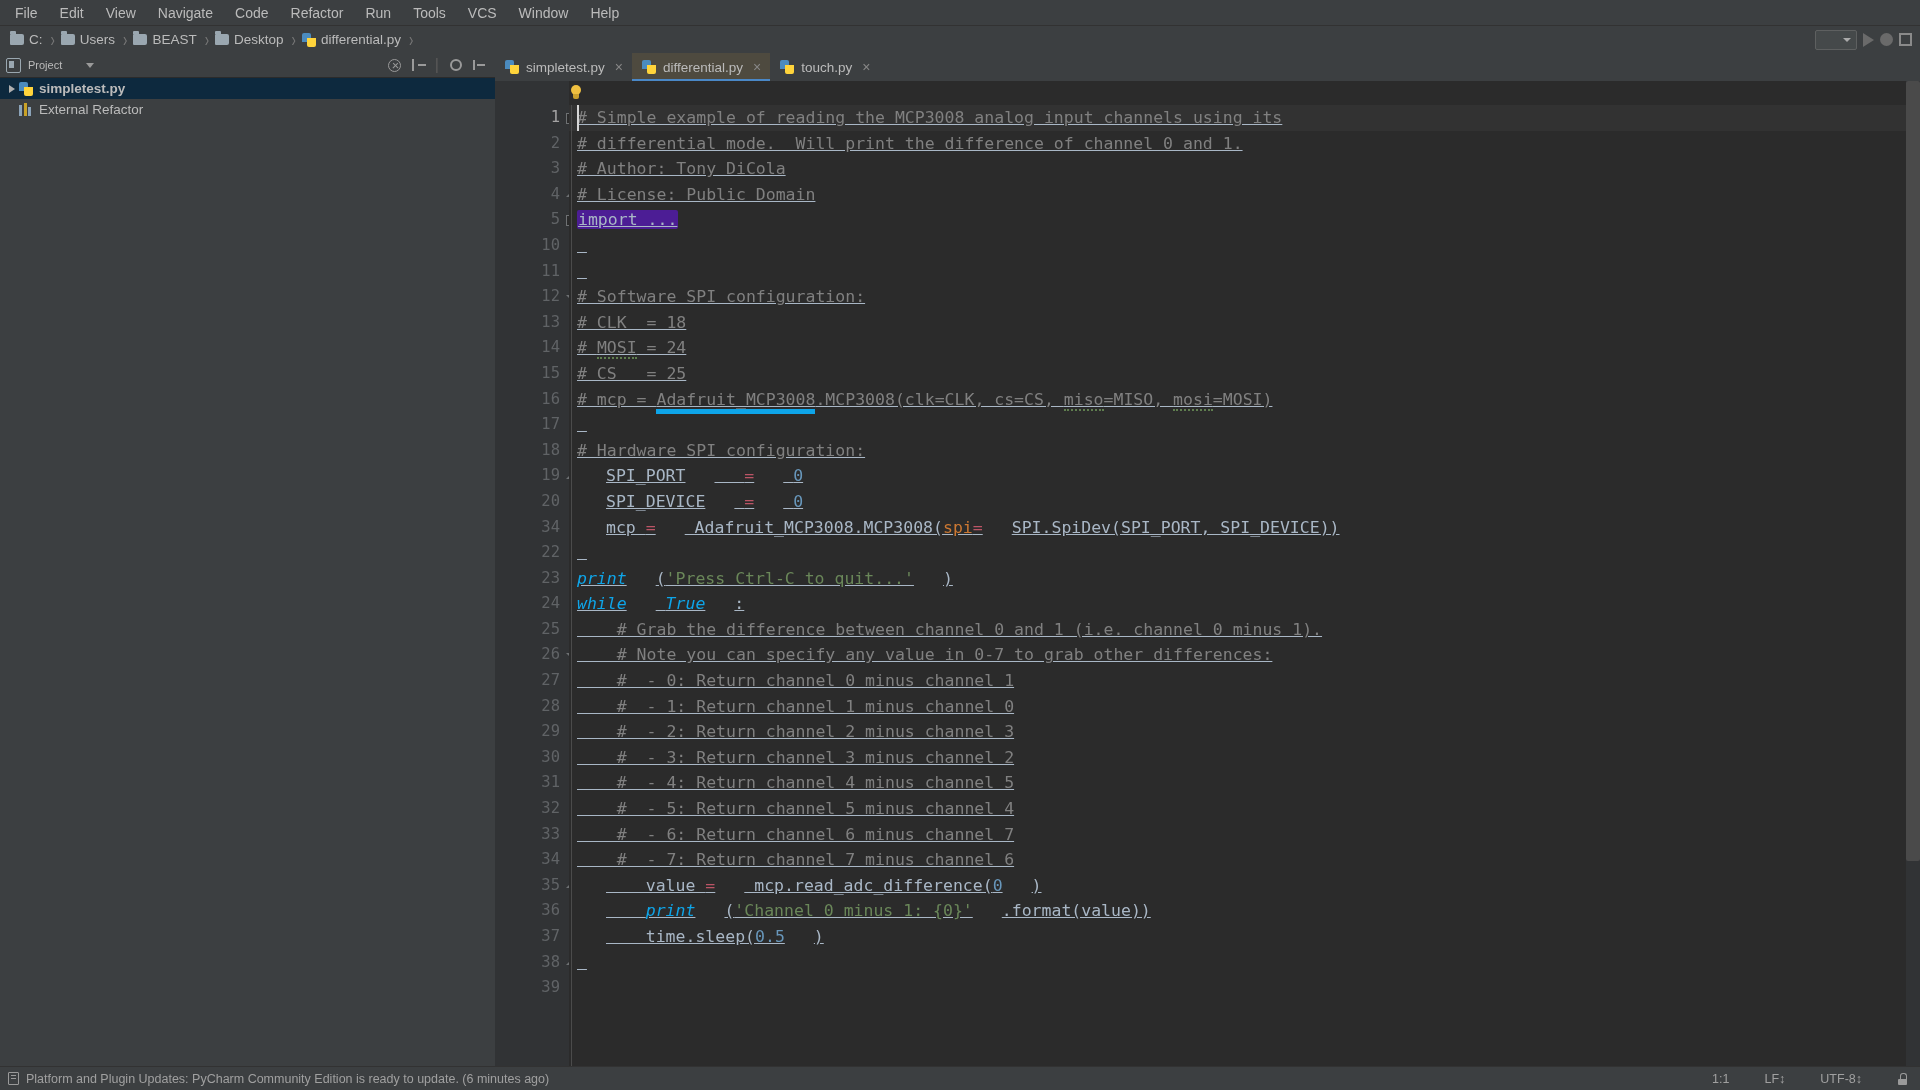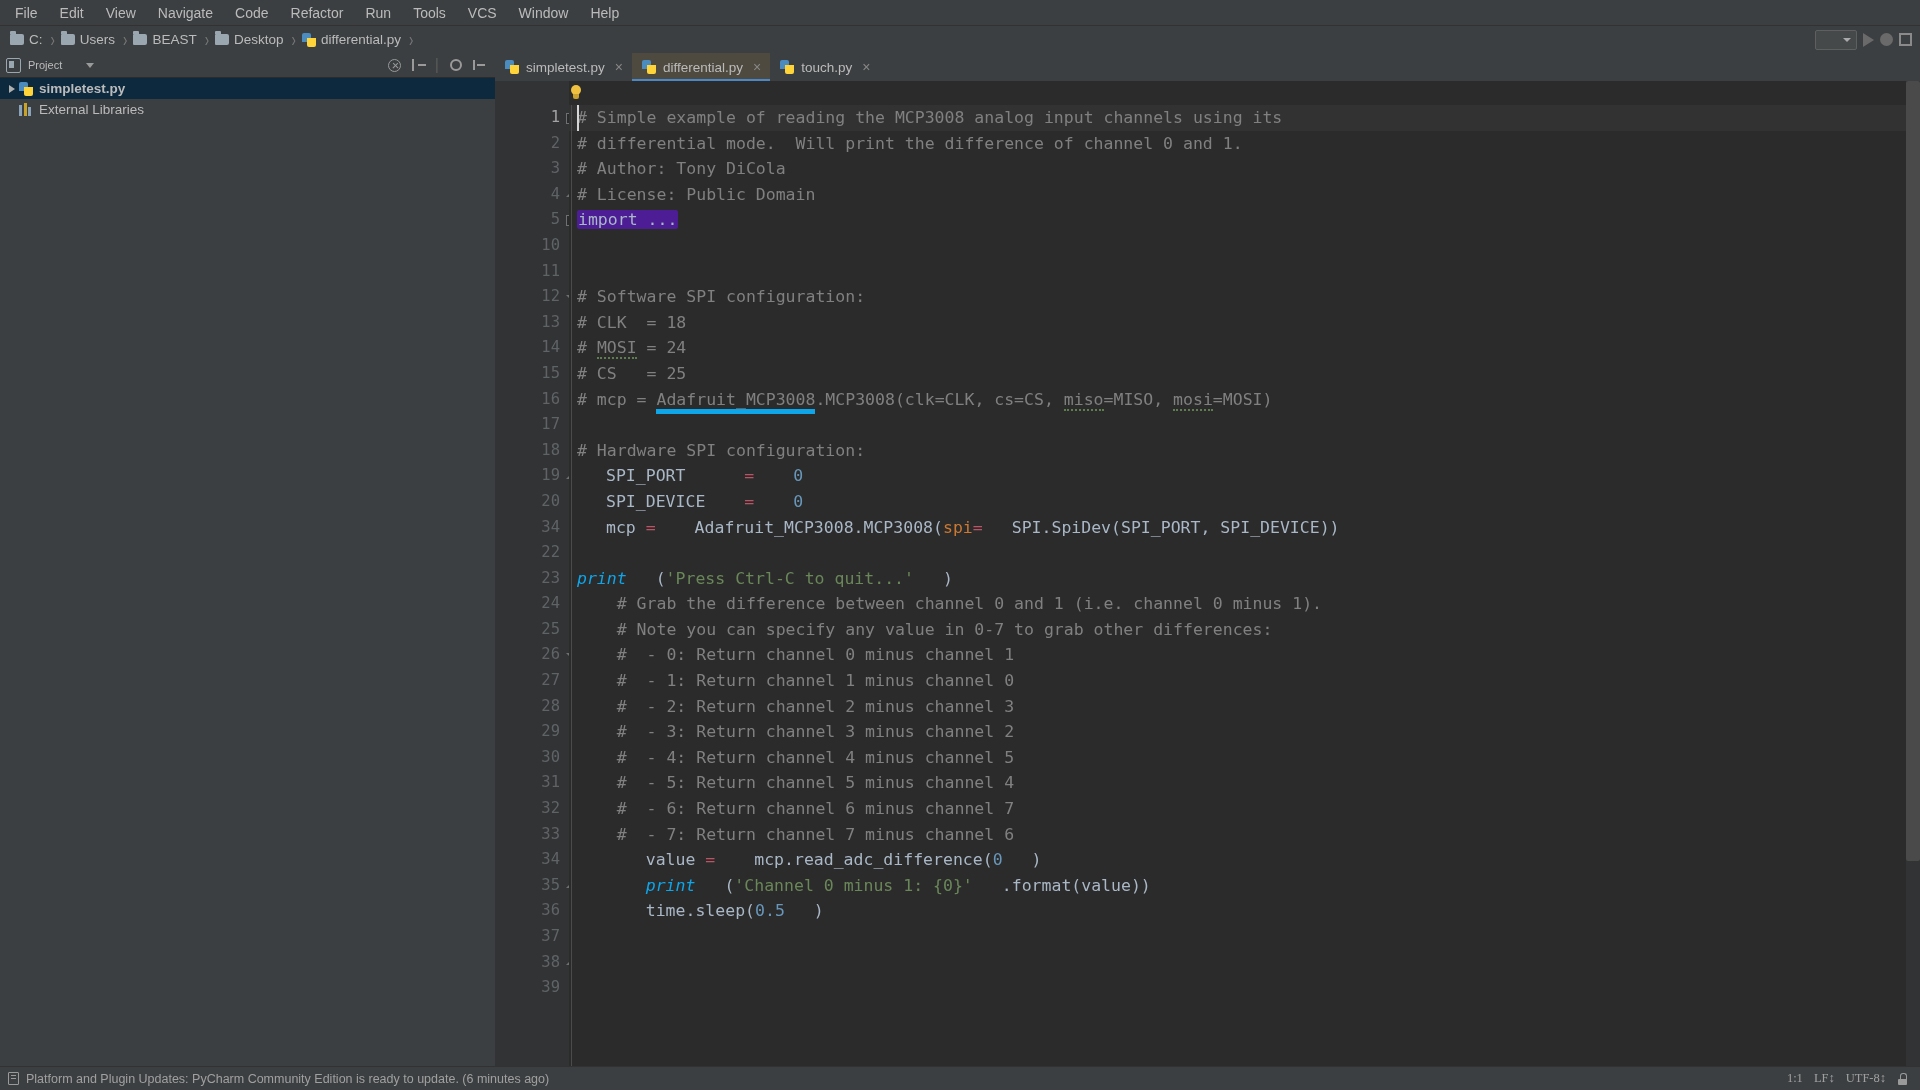--- a/index.html
+++ b/index.html
@@ -152,21 +152,21 @@
 
   .code-area {
     flex:1 1 auto; position:relative; padding-top:24px; overflow:hidden;
     background:#2b2b2b;
   }
   .indent-guide {
     position:absolute; left:2px; top:24px; bottom:0; width:1px; background:#4b4b4b;
   }
   .cline {
     height:25.6px; line-height:25.6px; font-family:"DejaVu Sans Mono", monospace;
-    font-size:16.5px; white-space:pre; color:#a9b7c6; padding-left:8px;
+    font-size:16.5px; white-space:pre; color:#a9b7c6; padding-left:8px;text-decoration:underline;
   }
   .cline.cur { background:#323232; }
   .caret-bar {
     position:absolute; left:8px; top:24px; width:2px; height:25.6px; background:#d6d6d6;
   }
 
   .cmt { color:#808080; }
   .kwi { color:#0ea5e9; font-style:italic; }
   .str { color:#6a8759; }
   .num { color:#6897bb; }
@@ -190,21 +190,21 @@
   
   .statusbar {
     height:24px; flex:0 0 24px; background:#3c3f41; display:flex; align-items:center;
     padding:0 8px; font-size:12.5px; color:#a0a0a0; border-top:1px solid #323232;
   }
   .sb-ico {
     width:11px;height:13px;border:1.3px solid #9a9a9a;border-radius:1px;margin-right:7px;
     position:relative;
   }
   .sb-ico:after{content:"";position:absolute;left:2px;top:2px;width:5px;height:1px;background:#9a9a9a;box-shadow:0 3px 0 #9a9a9a;}
-  .sb-right { margin-left:auto; display:flex; align-items:center; gap:11px; padding-right:4px;font-family:Liberation Serif, serif; }
+  .sb-right { margin-left:auto; display:flex; align-items:center; gap:35px; padding-right:4px; }
   .sb-lock { width:11px;height:12px;position:relative; }
   .sb-lock:before{content:"";position:absolute;left:1px;bottom:0;width:9px;height:6px;background:#9a9a9a;border-radius:1px;}
   .sb-lock:after{content:"";position:absolute;left:3px;top:0;width:5px;height:6px;border:1.4px solid #9a9a9a;border-bottom:none;border-radius:3px 3px 0 0;}
 </style>
 </head>
 <body>
 
 <div class="menubar" id="menubar">
     <div class="menu-item">File</div>
     <div class="menu-item">Edit</div>
@@ -286,21 +286,21 @@
           </span>
           <span class="tree-label" style="font-weight: bold;">simpletest.py</span>
         </div>
         <div class="tree-row">
           <span class="tw"></span>
           <span class="lib-ico">
             <i></i>
             <i></i>
             <i></i>
           </span>
-          <span class="tree-label">External Libraries</span>
+          <span class="tree-label">External Refactor</span>
         </div>
       </div>
   </div>
 
   <div class="editor-wrap">
     <div class="tabbar" id="tabbar">
         <div class="etab">
           <span class="py-ico">
             <span class="b"></span>
             <span class="y"></span>
@@ -382,20 +382,21 @@
           <div class="cline"><span class="cmt"># </span><span class="cmt typo">MOSI</span><span class="cmt"> = 24</span></div>
           <div class="cline"><span class="cmt"># CS   = 25</span></div>
           <div class="cline"><span class="cmt"># mcp = </span><span class="cmt weak">Adafruit_MCP3008</span><span class="cmt">.MCP3008(clk=CLK, cs=CS, </span><span class="cmt typo">miso</span><span class="cmt">=MISO, </span><span class="cmt typo">mosi</span><span class="cmt">=MOSI)</span></div>
           <div class="cline">&nbsp;</div>
           <div class="cline"><span class="cmt"># Hardware SPI configuration:</span></div>
           <div class="cline"><span class="id">SPI_PORT</span><span class="id">   </span><span class="eq">=</span><span class="id"> </span><span class="num">0</span></div>
           <div class="cline"><span class="id">SPI_DEVICE</span><span class="id"> </span><span class="eq">=</span><span class="id"> </span><span class="num">0</span></div>
           <div class="cline"><span class="id">mcp </span><span class="eq">=</span><span class="id"> Adafruit_MCP3008.MCP3008(</span><span class="kwarg">spi</span><span class="eq">=</span><span class="id">SPI.SpiDev(SPI_PORT, SPI_DEVICE))</span></div>
           <div class="cline">&nbsp;</div>
           <div class="cline"><span class="kwi">print</span><span class="id">(</span><span class="str">'Press Ctrl-C to quit...'</span><span class="id">)</span></div>
+          <div class="cline"><span class="kwi">while</span><span class="id"> </span><span class="kwi">True</span><span class="id">:</span></div>
           <div class="cline"><span class="cmt">    # Grab the difference between channel 0 and 1 (i.e. channel 0 minus 1).</span></div>
           <div class="cline"><span class="cmt">    # Note you can specify any value in 0-7 to grab other differences:</span></div>
           <div class="cline"><span class="cmt">    #  - 0: Return channel 0 minus channel 1</span></div>
           <div class="cline"><span class="cmt">    #  - 1: Return channel 1 minus channel 0</span></div>
           <div class="cline"><span class="cmt">    #  - 2: Return channel 2 minus channel 3</span></div>
           <div class="cline"><span class="cmt">    #  - 3: Return channel 3 minus channel 2</span></div>
           <div class="cline"><span class="cmt">    #  - 4: Return channel 4 minus channel 5</span></div>
           <div class="cline"><span class="cmt">    #  - 5: Return channel 5 minus channel 4</span></div>
           <div class="cline"><span class="cmt">    #  - 6: Return channel 6 minus channel 7</span></div>
           <div class="cline"><span class="cmt">    #  - 7: Return channel 7 minus channel 6</span></div>

